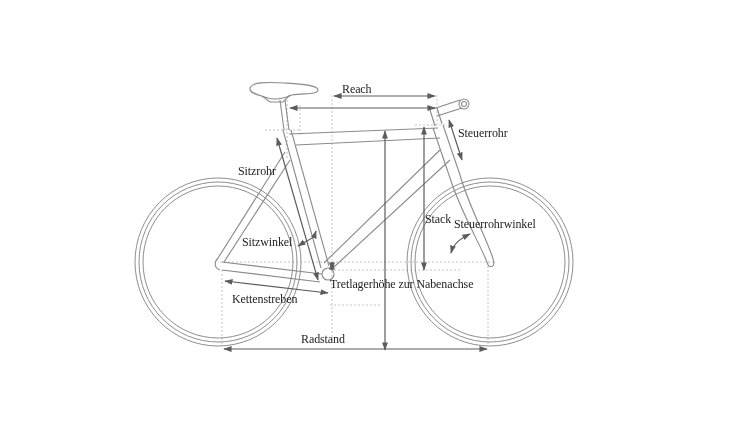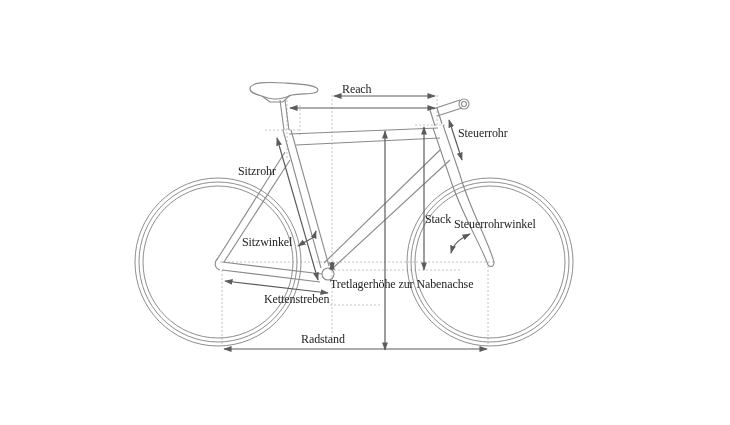--- a/index.html
+++ b/index.html
@@ -126,15 +126,15 @@
     </g>
   </svg>
 
   <span class="label" style="left:342px; top:82px;">Reach</span>
   <span class="label" style="left:458px; top:126px;">Steuerrohr</span>
   <span class="label" style="left:238px; top:164px;">Sitzrohr</span>
   <span class="label" style="left:425px; top:188px;margin-top:24px;">Stack</span>
   <span class="label" style="left:454px; top:217px;text-align:center;">Steuerrohrwinkel</span>
   <span class="label" style="left:242px; top:235px;">Sitzwinkel</span>
   <span class="label" style="left:330px; top:277px;">Tretlagerhöhe zur Nabenachse</span>
-  <span class="label" style="left:232px; top:292px;margin-left:32px;">Kettenstreben</span>
+  <span class="label" style="left:232px; top:292px;">Kettenstreben</span>
   <span class="label" style="left:301px; top:332px;">Radstand</span>
 </div>
 
 </body></html>

